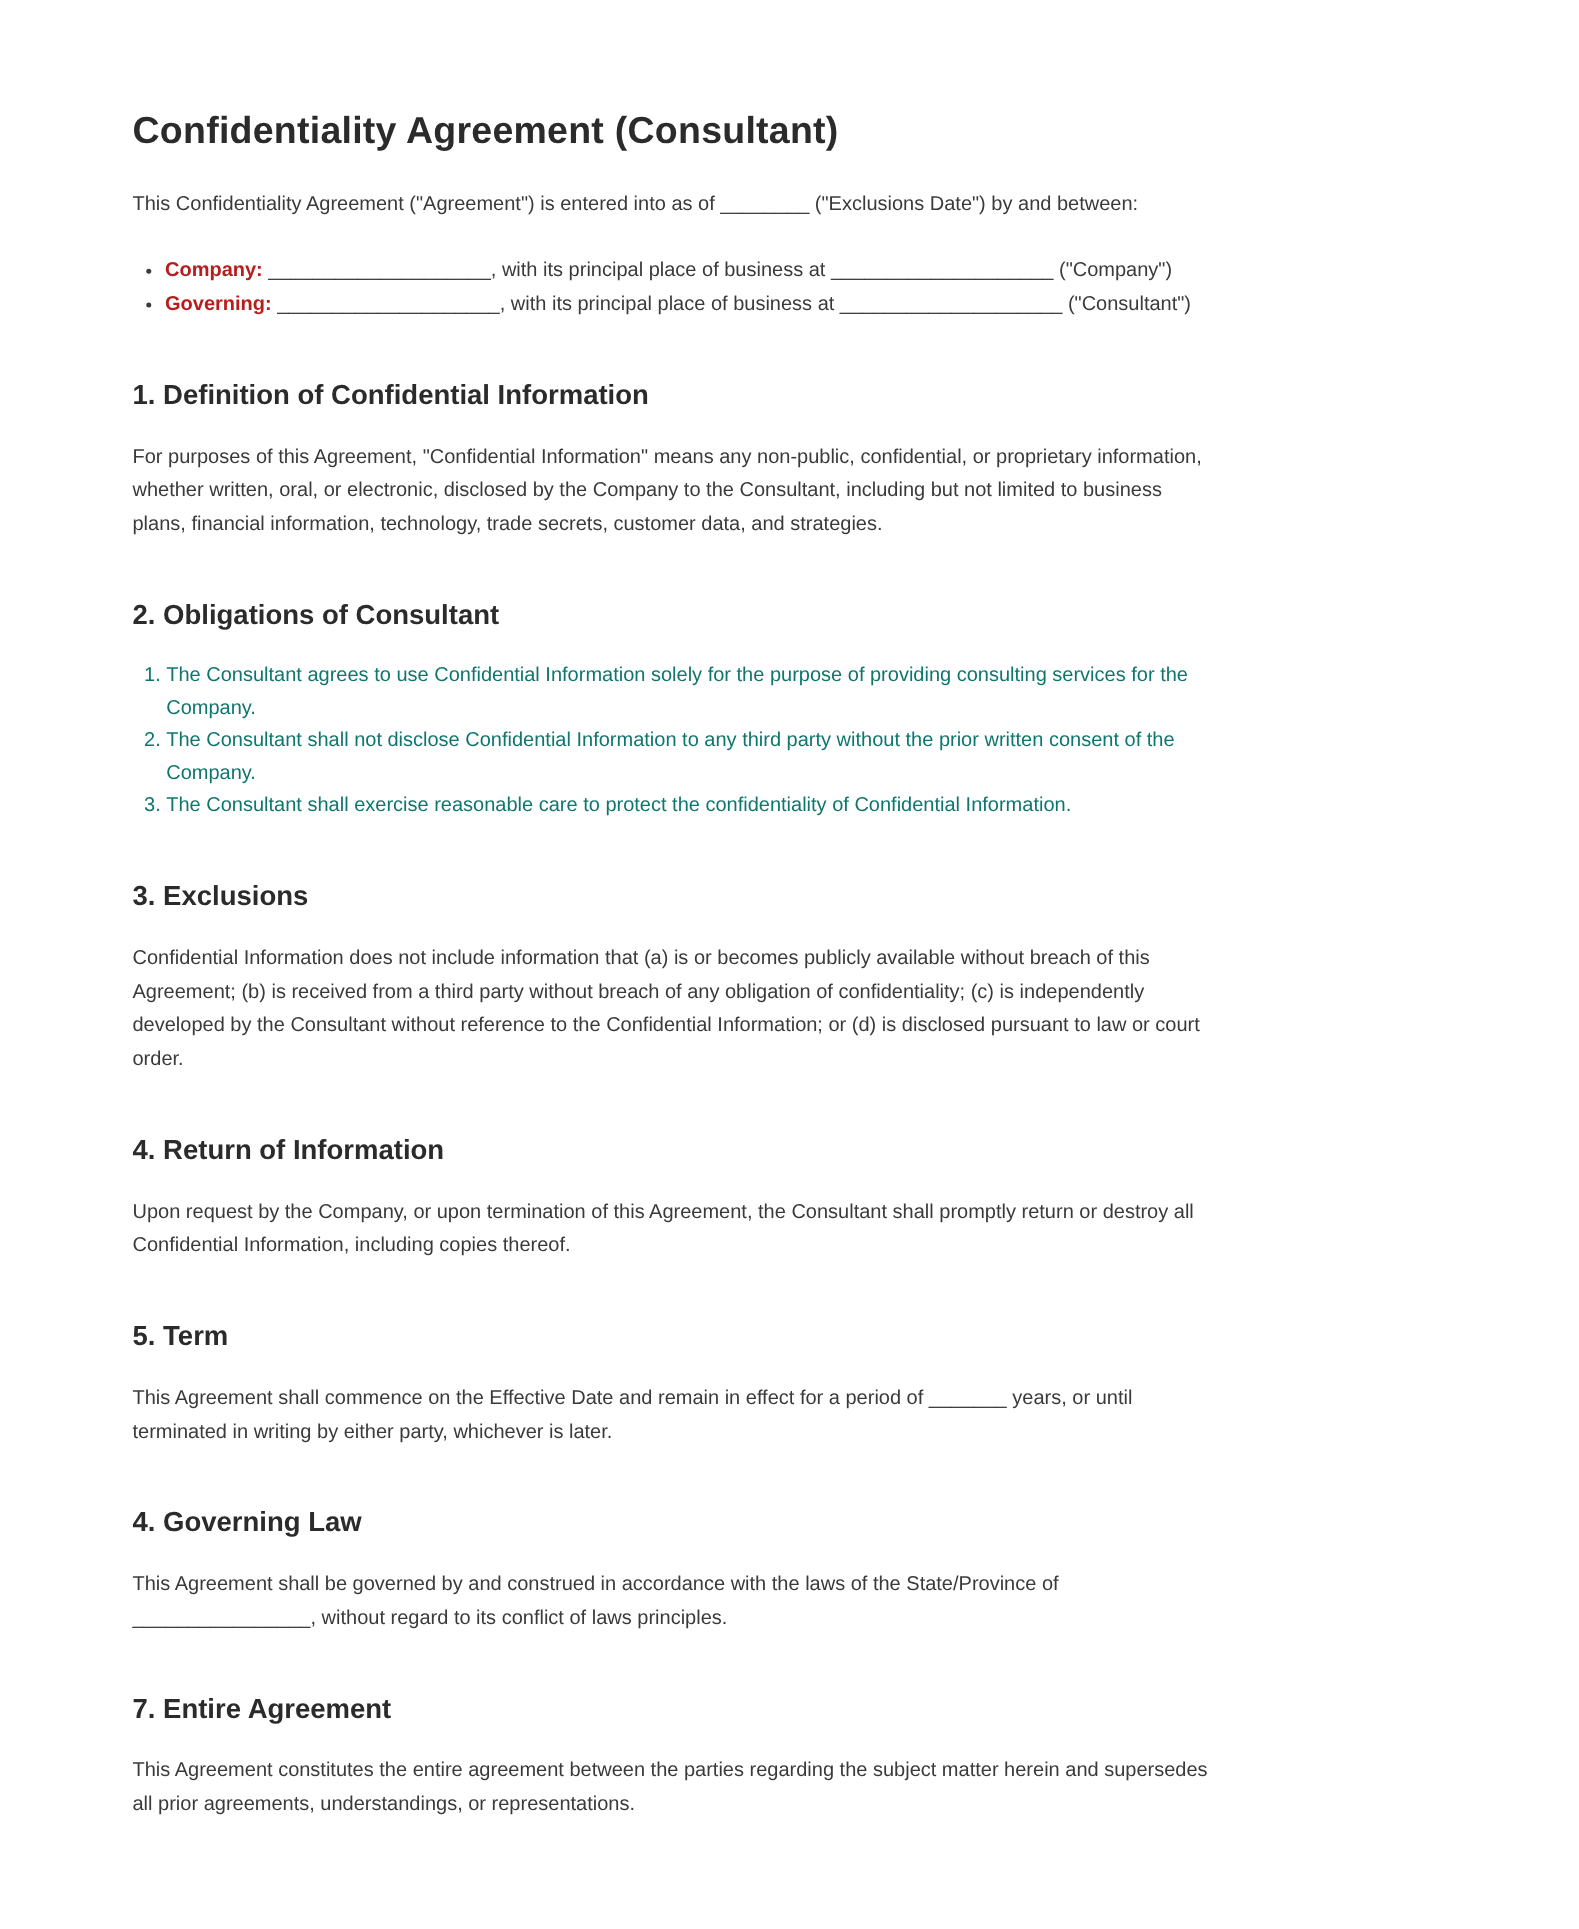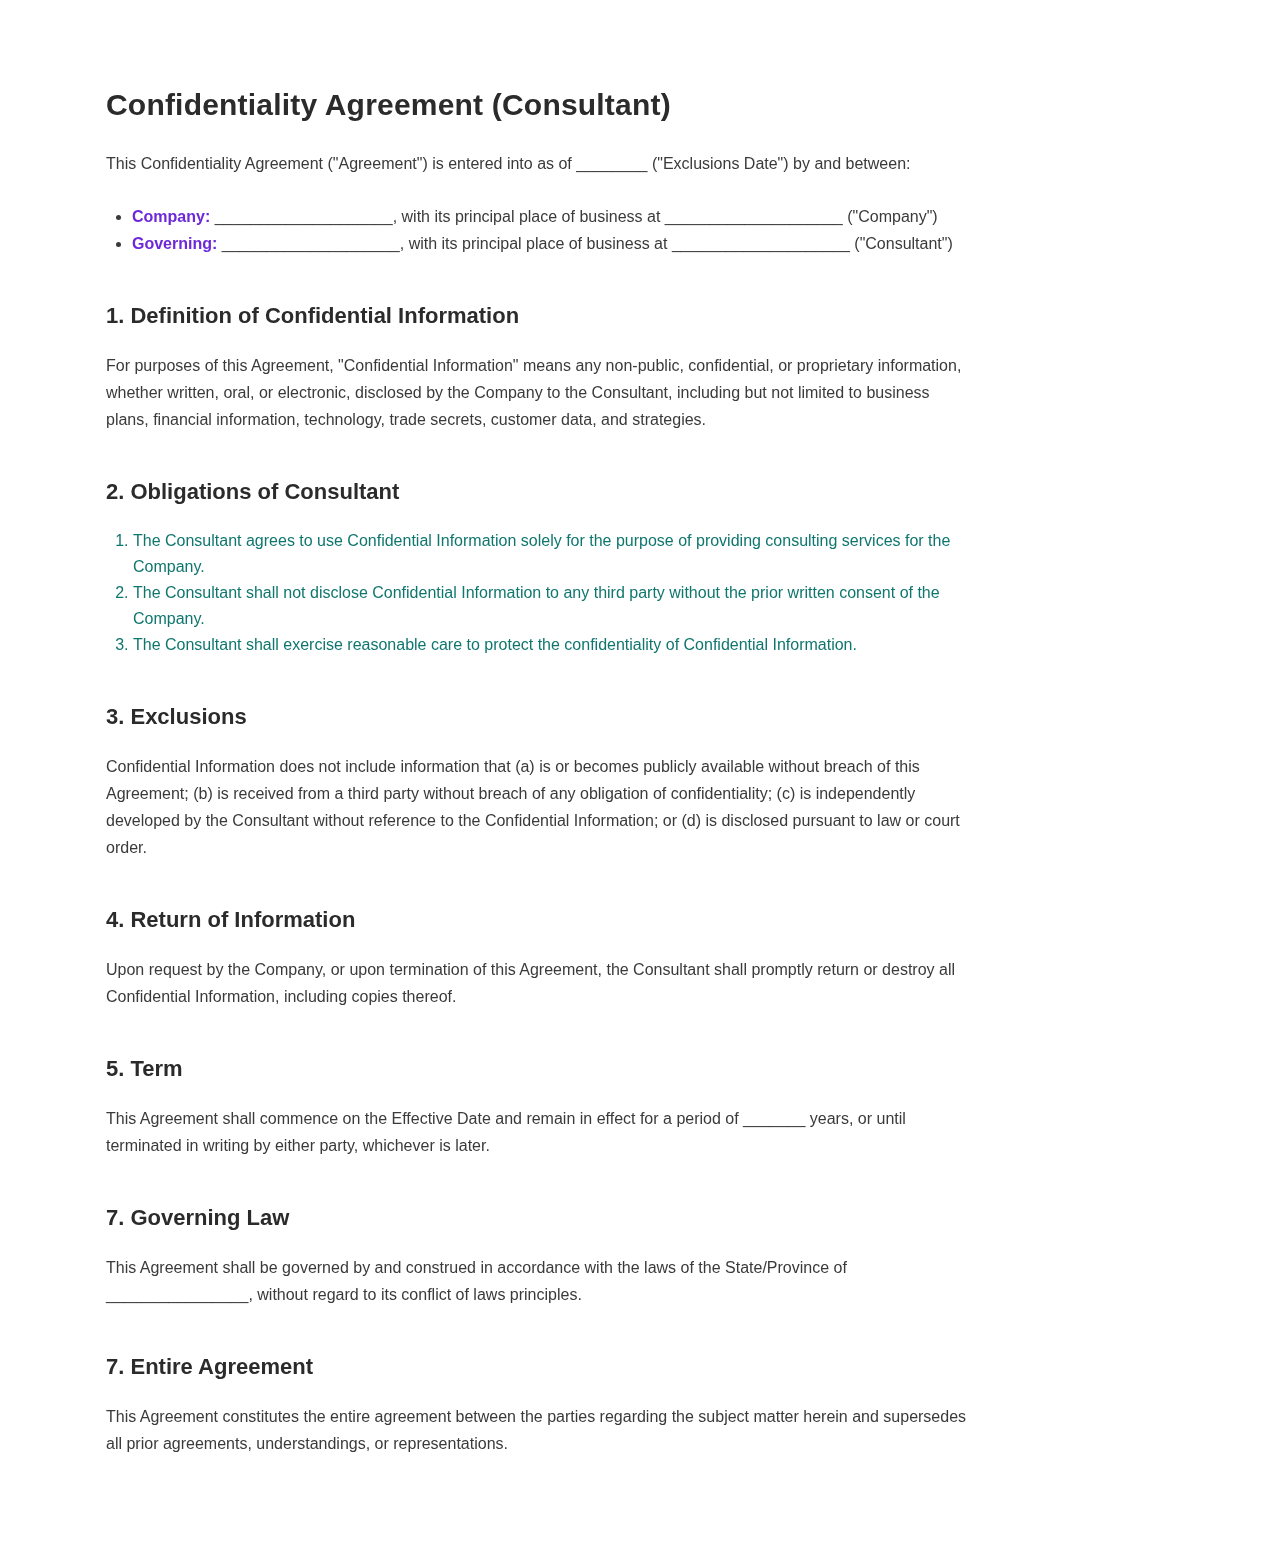--- a/index.html
+++ b/index.html
@@ -35,21 +35,21 @@
     margin: 26px 0 0 0;
     padding-left: 26px;
   }
   ul.parties li {
     font-size: 16px;
     line-height: 27px;
     color: #3a3a3a;
   }
   ul.parties li .party-label {
     font-weight: 700;
-    color: #6d28d9;
+    color: #b91c1c;
   }
   section.doc-section h2 {
     font-size: 22px;
     font-weight: 700;
     color: #2b2b2b;
     margin: 46px 0 23px 0;
   }
   ol.obligations {
     list-style: decimal;
     margin: 0;
@@ -102,21 +102,21 @@
     <h2>4. Return of Information</h2>
     <p class="body-text">Upon request by the Company, or upon termination of this Agreement, the Consultant shall promptly return or destroy all Confidential Information, including copies thereof.</p>
   </section>
 
   <section class="doc-section">
     <h2>5. Term</h2>
     <p class="body-text">This Agreement shall commence on the Effective Date and remain in effect for a period of _______ years, or until terminated in writing by either party, whichever is later.</p>
   </section>
 
   <section class="doc-section">
-    <h2>7. Governing Law</h2>
+    <h2>4. Governing Law</h2>
     <p class="body-text">This Agreement shall be governed by and construed in accordance with the laws of the State/Province of ________________, without regard to its conflict of laws principles.</p>
   </section>
 
   <section class="doc-section">
     <h2>7. Entire Agreement</h2>
     <p class="body-text">This Agreement constitutes the entire agreement between the parties regarding the subject matter herein and supersedes all prior agreements, understandings, or representations.</p>
   </section>
 
 </div>
 

